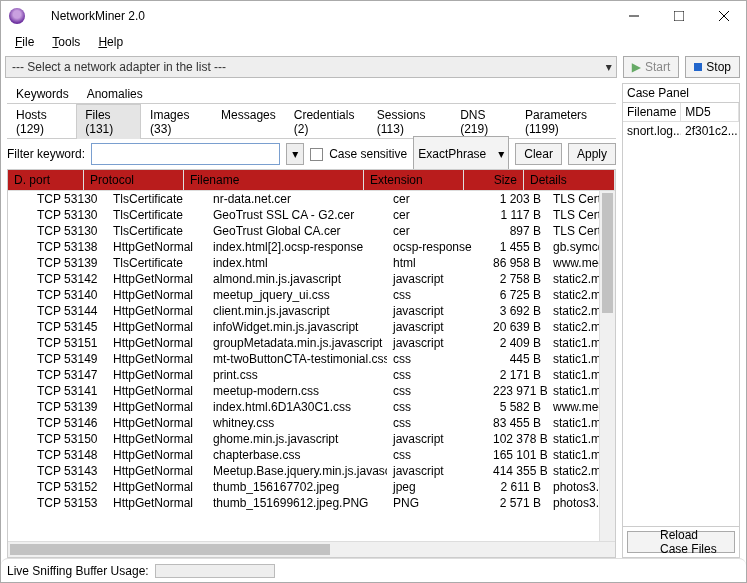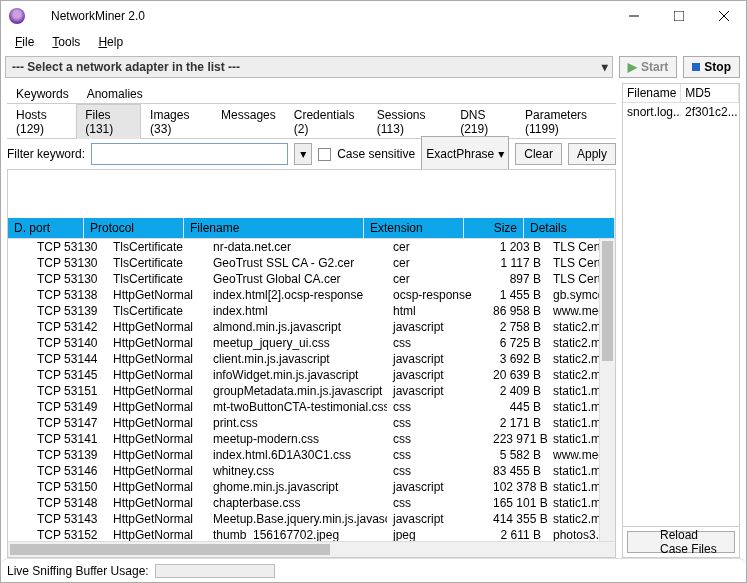--- a/index.html
+++ b/index.html
@@ -5,38 +5,38 @@
   * { box-sizing: border-box; font-family: "Segoe UI", Tahoma, sans-serif; font-size: 12px; }
   body { margin: 0; width: 747px; height: 583px; background: #fff; border: 1px solid #aaa; display: flex; flex-direction: column; }
   .titlebar { height: 30px; display: flex; align-items: center; padding: 0 0 0 8px; }
   .titlebar .logo { width: 16px; height: 16px; border-radius: 50%; background: radial-gradient(circle at 50% 40%, #c9a0e0 30%, #6b2f9e 70%); margin-right: 6px; }
   .titlebar .title { flex: 1; margin-left: 20px; }
   .winbtn { width: 45px; height: 28px; display: flex; align-items: center; justify-content: center; color: #333; }
   .winbtn svg { width: 10px; height: 10px; }
   .menubar { height: 22px; display: flex; align-items: center; padding-left: 14px; gap: 18px; }
   .menubar span { }
   .menubar span u { text-decoration: underline; }
-  .adapterbar { height: 28px; display: flex; align-items: center; padding: 3px 6px 3px 4px; gap: 6px; font-weight: bold; }
+  .adapterbar { height: 28px; display: flex; align-items: center; padding: 3px 6px 3px 4px; gap: 6px; }
   .adapter-select { flex: 1; border: 1px solid #bbb; height: 22px; background: #eee; display: flex; align-items: center; padding-left: 6px; color: #333; justify-content: space-between; padding-right:4px;}
   .btn { border: 1px solid #aaa; background: #f3f3f3; height: 22px; padding: 0 8px; display:flex; align-items:center; }
   .btn.disabled { color: #888; }
   .main { flex: 1; display: flex; padding: 2px 6px 0 6px; gap: 6px; overflow:hidden;}
   .left { flex: 1; display: flex; flex-direction: column; overflow:hidden;}
   .tabs1 { display: flex; border-bottom: 1px solid #ccc; }
   .tabs2 { display: flex; border-bottom: 1px solid #ccc; }
   .tab { padding: 3px 8px 3px 8px; border: 1px solid transparent; border-bottom: none; margin-bottom:-1px; }
   .tab.active { border-color: #ccc; background: #e5e5e5; }
   .filterbar { display: flex; align-items: center; gap: 6px; height: 30px; padding: 4px 0; }
   .filterbar .kw { flex: 1; height: 22px; border: 1px solid #7a9fcf; background:#fff; }
   .chk { width:13px;height:13px;border:1px solid #888;background:#fff; }
-  .select { border:1px solid #aaa; height:36px; background:#f3f3f3; padding:0 4px; display:flex;align-items:center;gap:4px;}
+  .select { border:1px solid #aaa; height:36px; background:#f3f3f3; padding:0 4px; display:flex;align-items:center;gap:12px;}
   .grid { flex:1; border:1px solid #ccc; display:flex; flex-direction:column; overflow:hidden; }
   .gridhead, .gridrow { display:flex; }
   .gridhead { background:#fff; border-bottom:1px solid #ddd; }
-  .gridhead .cell { border-right:1px solid #e0e0e0; padding:3px 6px; background:#0ea5e9;margin-top:48px;}
+  .gridhead .cell { border-right:1px solid #e0e0e0; padding:3px 6px; background:#b91c1c;}
   .gridrow .cell { padding:1px 6px 1px 6px; white-space:nowrap; overflow:hidden; }
   .c0{width:76px;} .c1{width:100px;} .c2{width:180px;} .c3{width:100px;} .c4{width:60px;text-align:right;} .c5{flex:1;}
   .gridbody { flex:1; overflow:hidden; position:relative;margin-left:23px;}
   .scroll-v { position:absolute; right:0; top:0; bottom:0; width:16px; background:#f0f0f0; border-left:1px solid #ddd;}
   .scroll-thumb-v { position:absolute; left:2px; right:2px; top:2px; height:120px; background:#c2c2c2;}
   .hscroll { height:16px; background:#f0f0f0; border-top:1px solid #ddd; position:relative;}
   .hscroll .thumb{position:absolute; top:2px;bottom:2px;left:2px;width:320px;background:#c2c2c2;}
   .right { width:118px; display:flex; flex-direction:column; }
   .panel-title { border:1px solid #ccc; border-bottom:none; padding:2px 4px; background:#fff;}
   .panel-body { flex:1; border:1px solid #ccc; display:flex; flex-direction:column;}
@@ -301,20 +301,21 @@
             <div class="scroll-thumb-v"></div>
           </div>
       </div>
       <div class="hscroll">
           <div class="thumb"></div>
         </div>
     </div>
   </div>
 
   <div class="right">
+    <div class="panel-title">Case Panel</div>
     <div class="panel-body">
       <div class="phead">
         <div class="ph">Filename</div>
         <div class="ph">MD5</div>
       </div>
       <div class="prow">
         <div class="pc">snort.log....</div>
         <div class="pc">2f301c2...</div>
       </div>
     </div>

